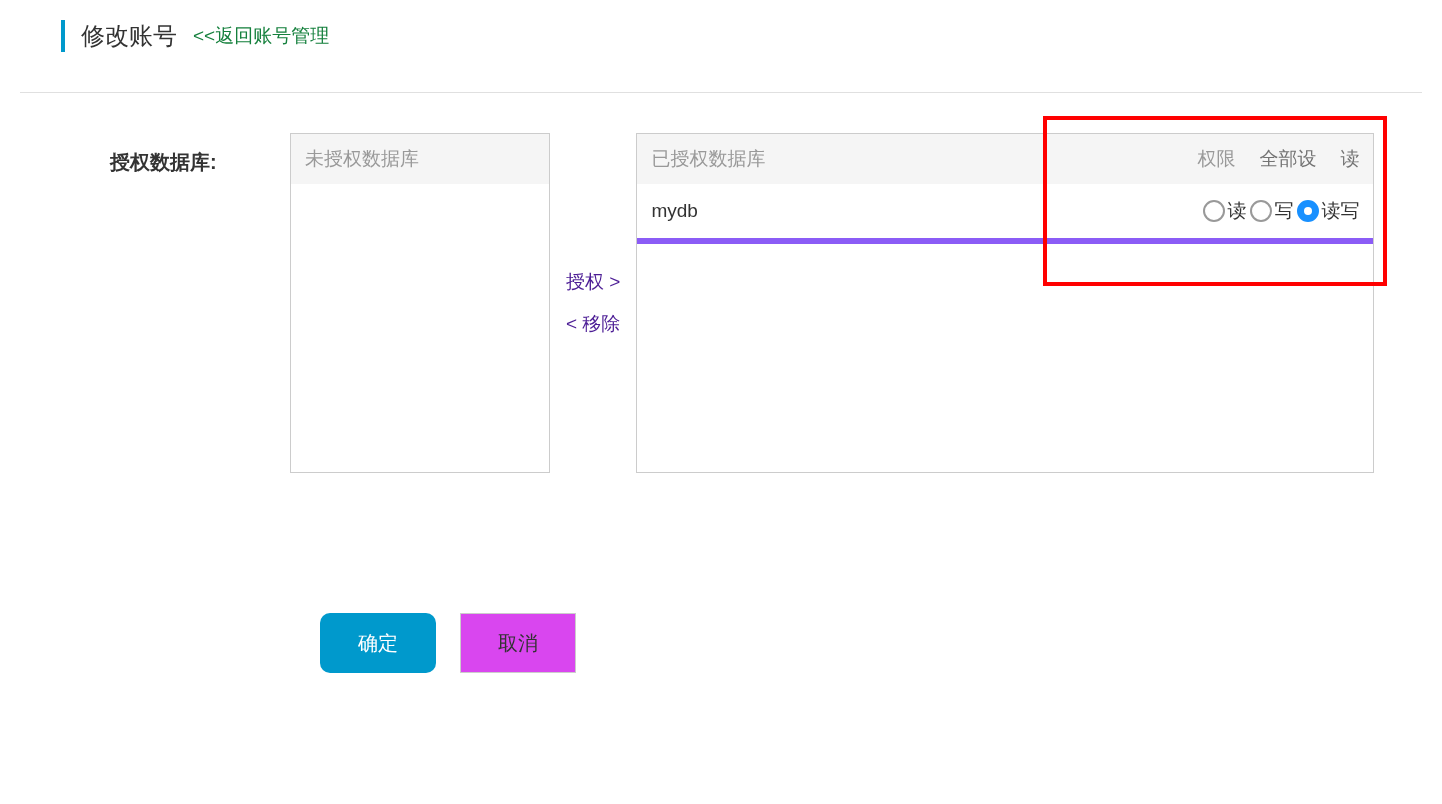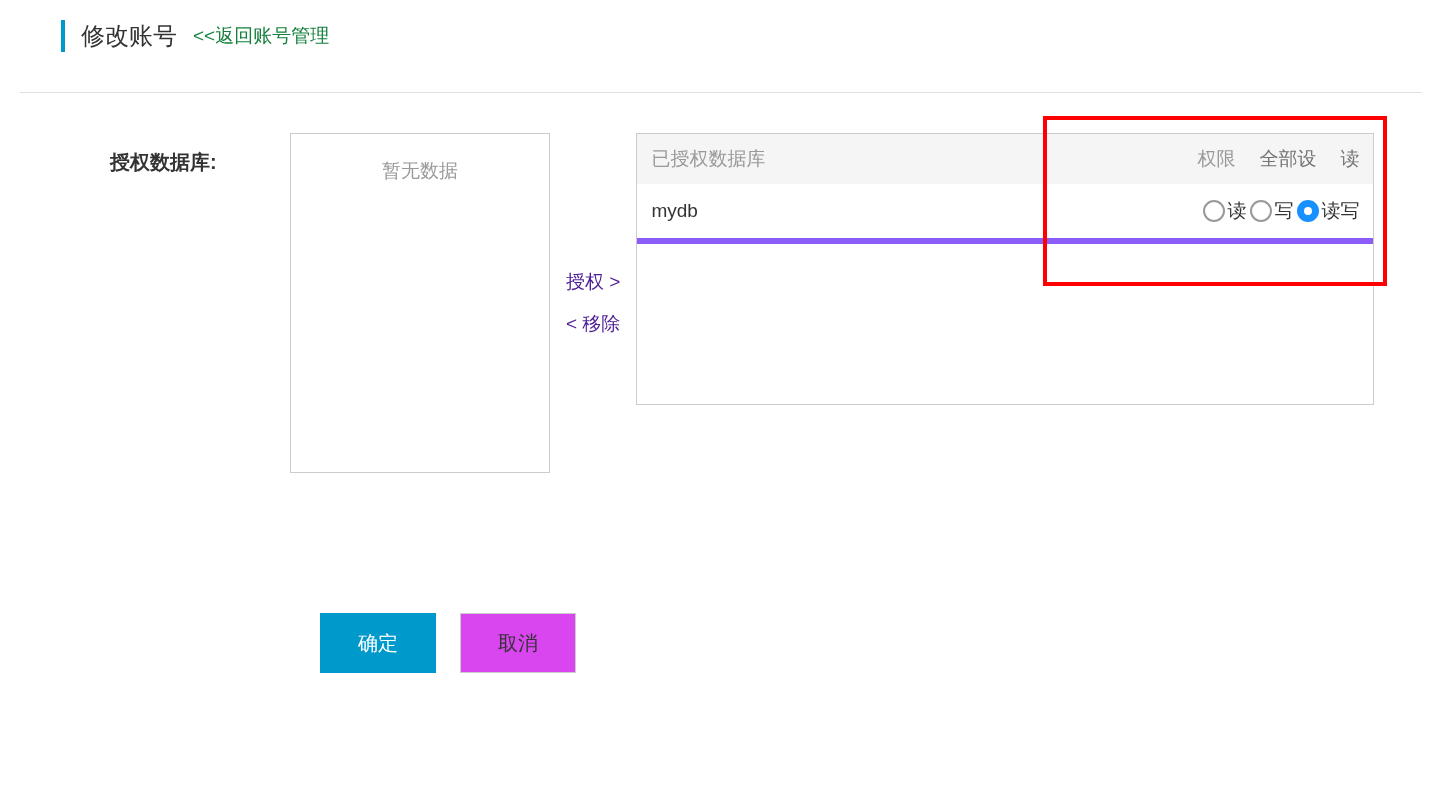--- a/index.html
+++ b/index.html
@@ -73,21 +73,21 @@
       background: #fff;
       display: flex;
       flex-direction: column;
     }
     .left-panel {
       width: 260px;
       height: 340px;
     }
     .right-panel {
       width: 738px;
-      height: 272px;
+      height: 340px;
       position: relative;
     }
     .panel-header {
       background: #f5f5f5;
       padding: 12px 14px;
       color: #999;
       font-size: 19px;
       display: flex;
       align-items: center;
       justify-content: space-between;
@@ -196,20 +196,21 @@
       font-size: 20px;
       cursor: pointer;
       display: flex;
       align-items: center;
       justify-content: center;
       border: none;
     }
     .btn-primary {
       background: #0099cc;
       color: #fff;
+      border-radius: 10px;
     }
     .btn-default {
       background: #d946ef;
       color: #333;
       border: 1px solid #ccc;
     }
   </style>
 </head>
 <body>
 
@@ -218,21 +219,21 @@
     <span class="title-bar">修改账号</span>
     <a class="back-link">&lt;&lt;返回账号管理</a>
   </div>
 
 
   <div class="db-row">
     <div class="db-label">授权数据库:</div>
 
     <div class="transfer-container">
       <div class="list-panel left-panel">
-        <div class="no-data">暂无数据</div>
+        <div class="panel-header">未授权数据库</div>
       </div>
 
       <div class="transfer-buttons">
         <button class="transfer-btn">授权 &gt;</button>
         <button class="transfer-btn">&lt; 移除</button>
       </div>
 
       <div class="list-panel right-panel">
         <div class="highlight-box"></div>
         <div class="panel-header">

